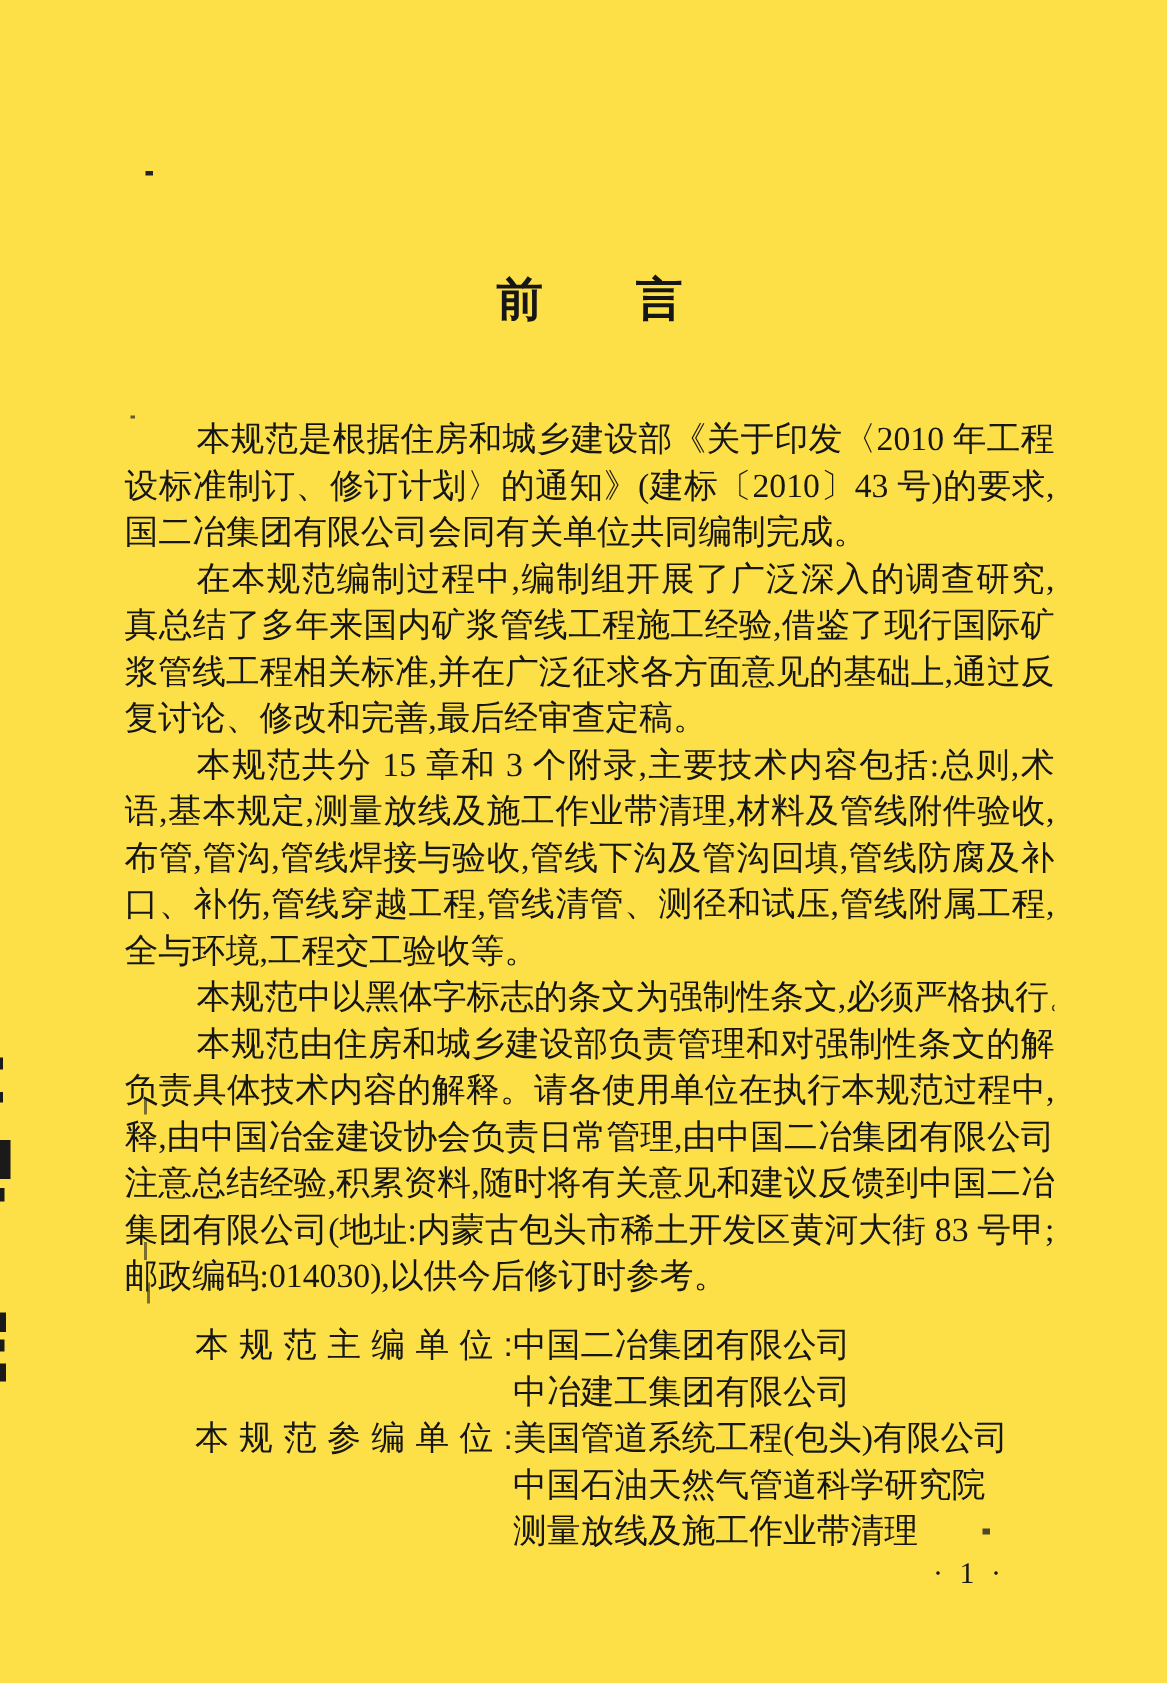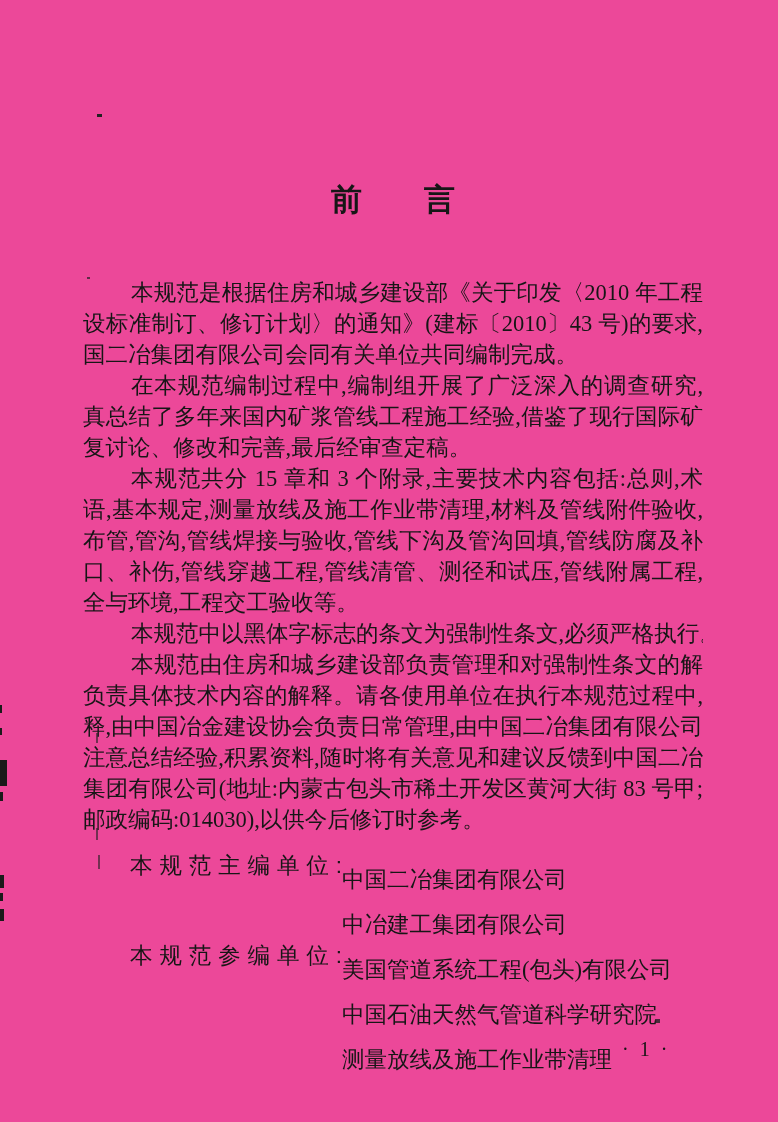--- a/index.html
+++ b/index.html
@@ -1,20 +1,20 @@
 <!DOCTYPE html>
 <html lang="zh"><head>
 <meta charset="utf-8">
 <style>
   html,body { margin:0; padding:0; background:#e8e8e8; }
   .page {
     position:relative;
     width:778px; height:1122px;
     margin:0 auto;
-    background:#ec4899;
+    background:#fde047;
     overflow:hidden;
     color:#161616;
     font-family:"Liberation Serif","DejaVu Serif",serif;
   }
   .content {
     position:absolute;
     left:83px; top:183px;
     width:620px;
   }
   .doc-title {
@@ -53,21 +53,21 @@
   }
   .unit-label {
     flex:none;
     width:212px;
     font-family:"Liberation Sans","DejaVu Sans",sans-serif;
     font-weight:normal;
     text-align:justify;
     text-align-last:justify;
   }
   .unit-items { flex:1; }
-  .unit-item { height:31px; white-space:nowrap;margin-top:14px; }
+  .unit-item { height:31px; white-space:nowrap; }
   .page-num {
     position:absolute;
     left:622px; top:1038px;
     font-size:20px;
     letter-spacing:3px;
     white-space:nowrap;
   }
   
   .speck { position:absolute; background:#222; }
   .edge  { position:absolute; background:#1a1a1a; left:0; }
@@ -85,20 +85,21 @@
 
       <div class="para">
         <div class="line indent fill">本规范是根据住房和城乡建设部《关于印发〈2010 年工程建</div>
         <div class="line fill">设标准制订、修订计划〉的通知》(建标〔2010〕43 号)的要求,由中</div>
         <div class="line">国二冶集团有限公司会同有关单位共同编制完成。</div>
       </div>
 
       <div class="para">
         <div class="line indent fill">在本规范编制过程中,编制组开展了广泛深入的调查研究,认</div>
         <div class="line fill">真总结了多年来国内矿浆管线工程施工经验,借鉴了现行国际矿</div>
+        <div class="line fill">浆管线工程相关标准,并在广泛征求各方面意见的基础上,通过反</div>
         <div class="line">复讨论、修改和完善,最后经审查定稿。</div>
       </div>
 
       <div class="para">
         <div class="line indent fill">本规范共分 15 章和 3 个附录,主要技术内容包括:总则,术</div>
         <div class="line fill">语,基本规定,测量放线及施工作业带清理,材料及管线附件验收,</div>
         <div class="line fill">布管,管沟,管线焊接与验收,管线下沟及管沟回填,管线防腐及补</div>
         <div class="line fill">口、补伤,管线穿越工程,管线清管、测径和试压,管线附属工程,安</div>
         <div class="line">全与环境,工程交工验收等。</div>
       </div>

